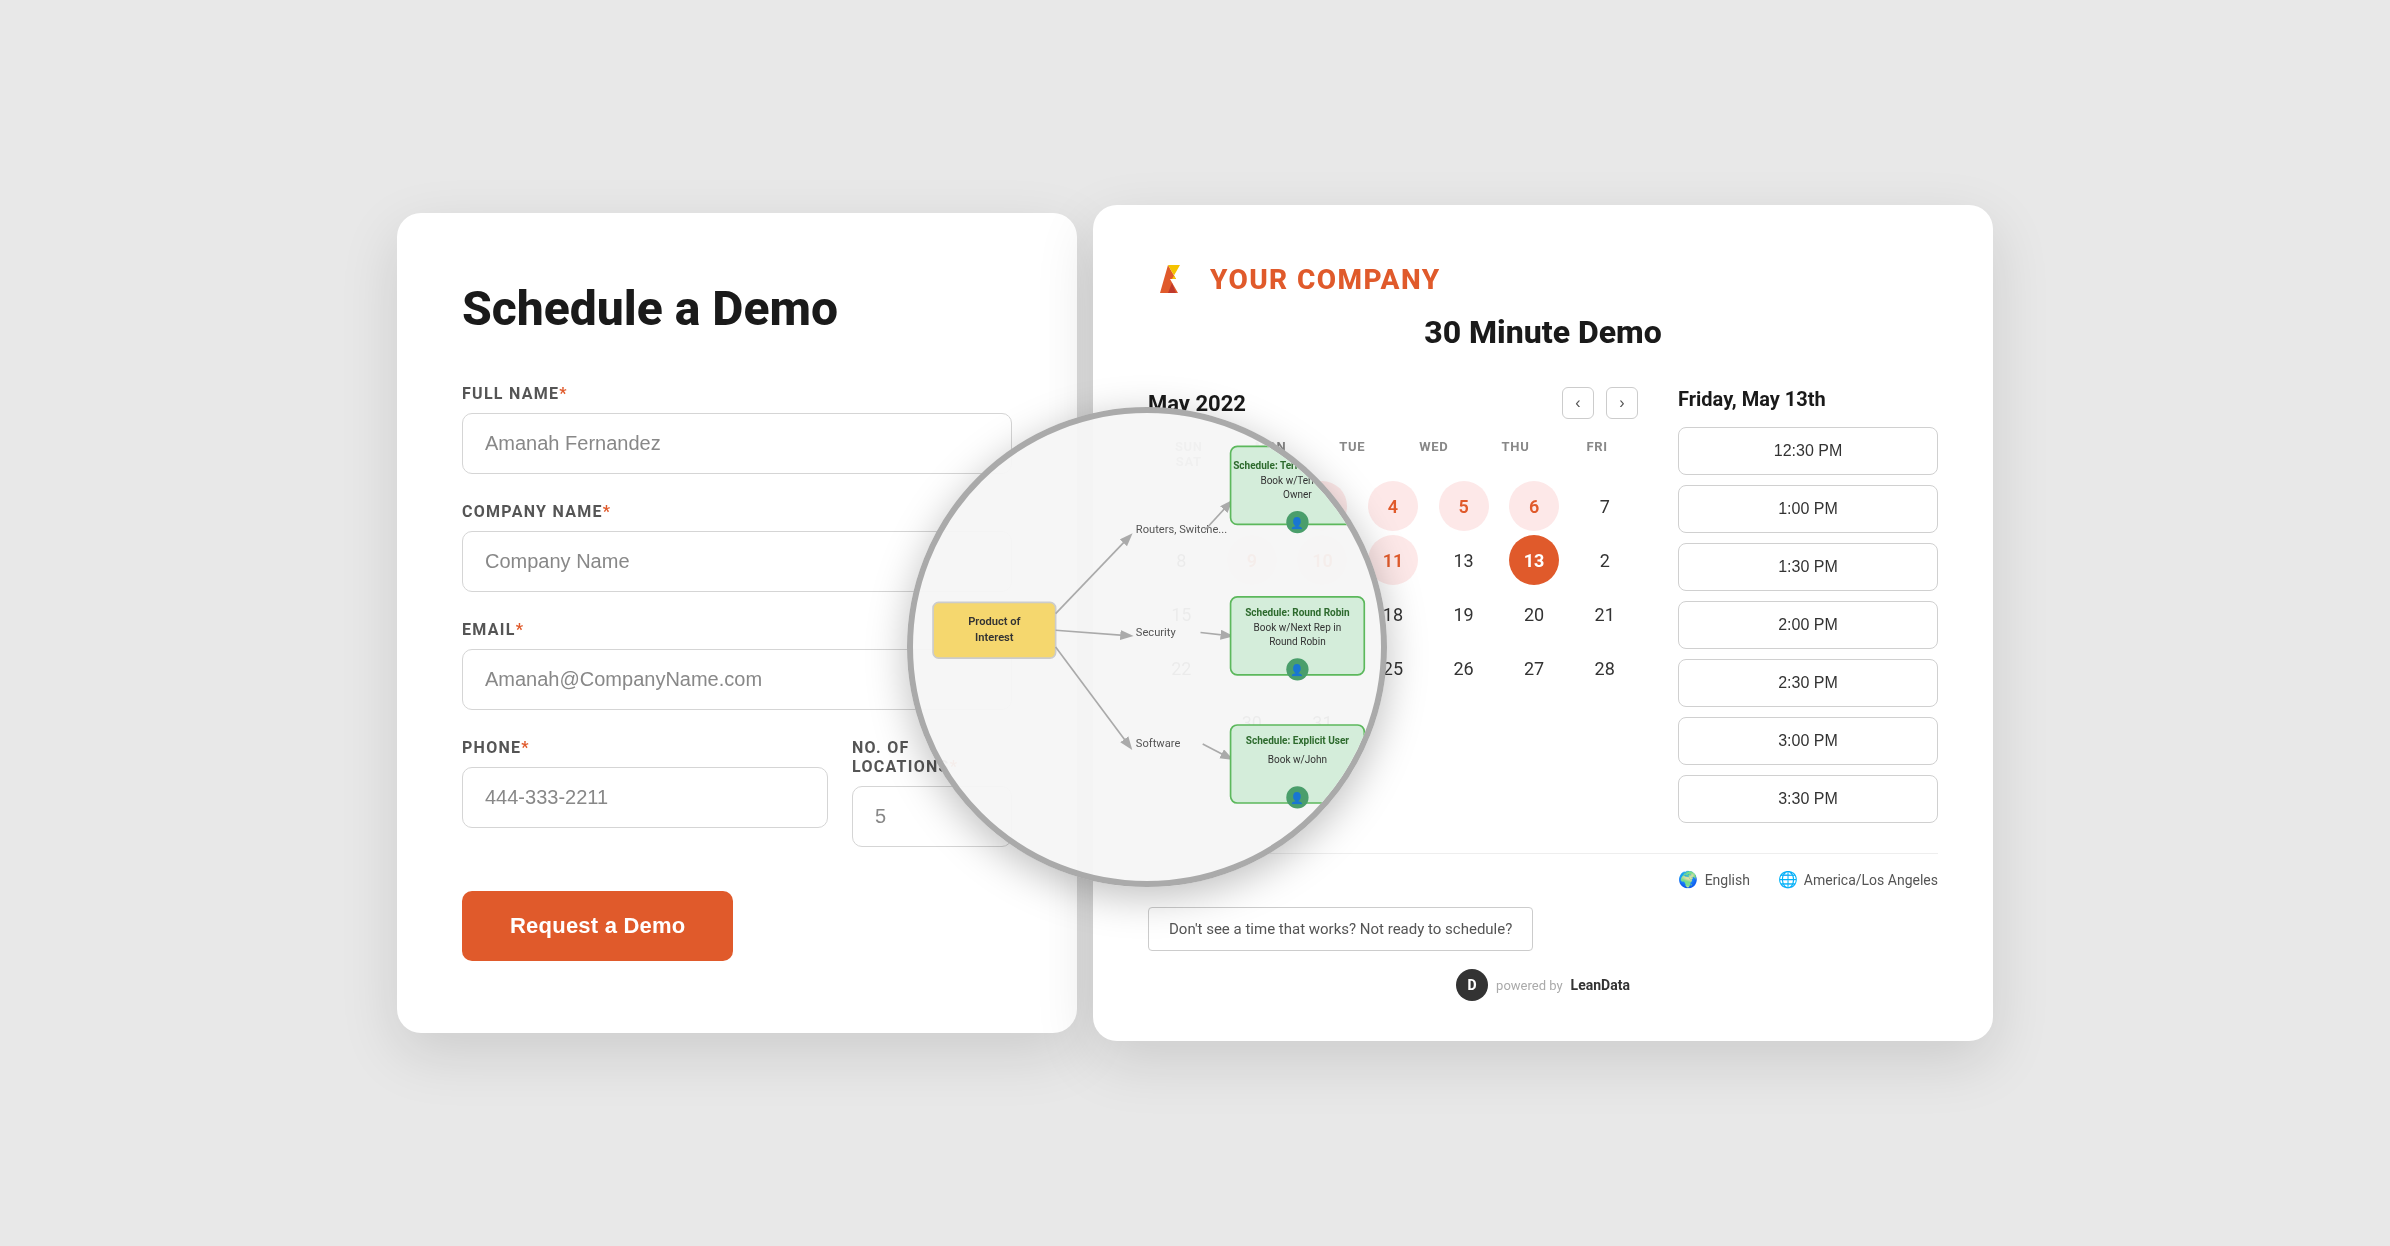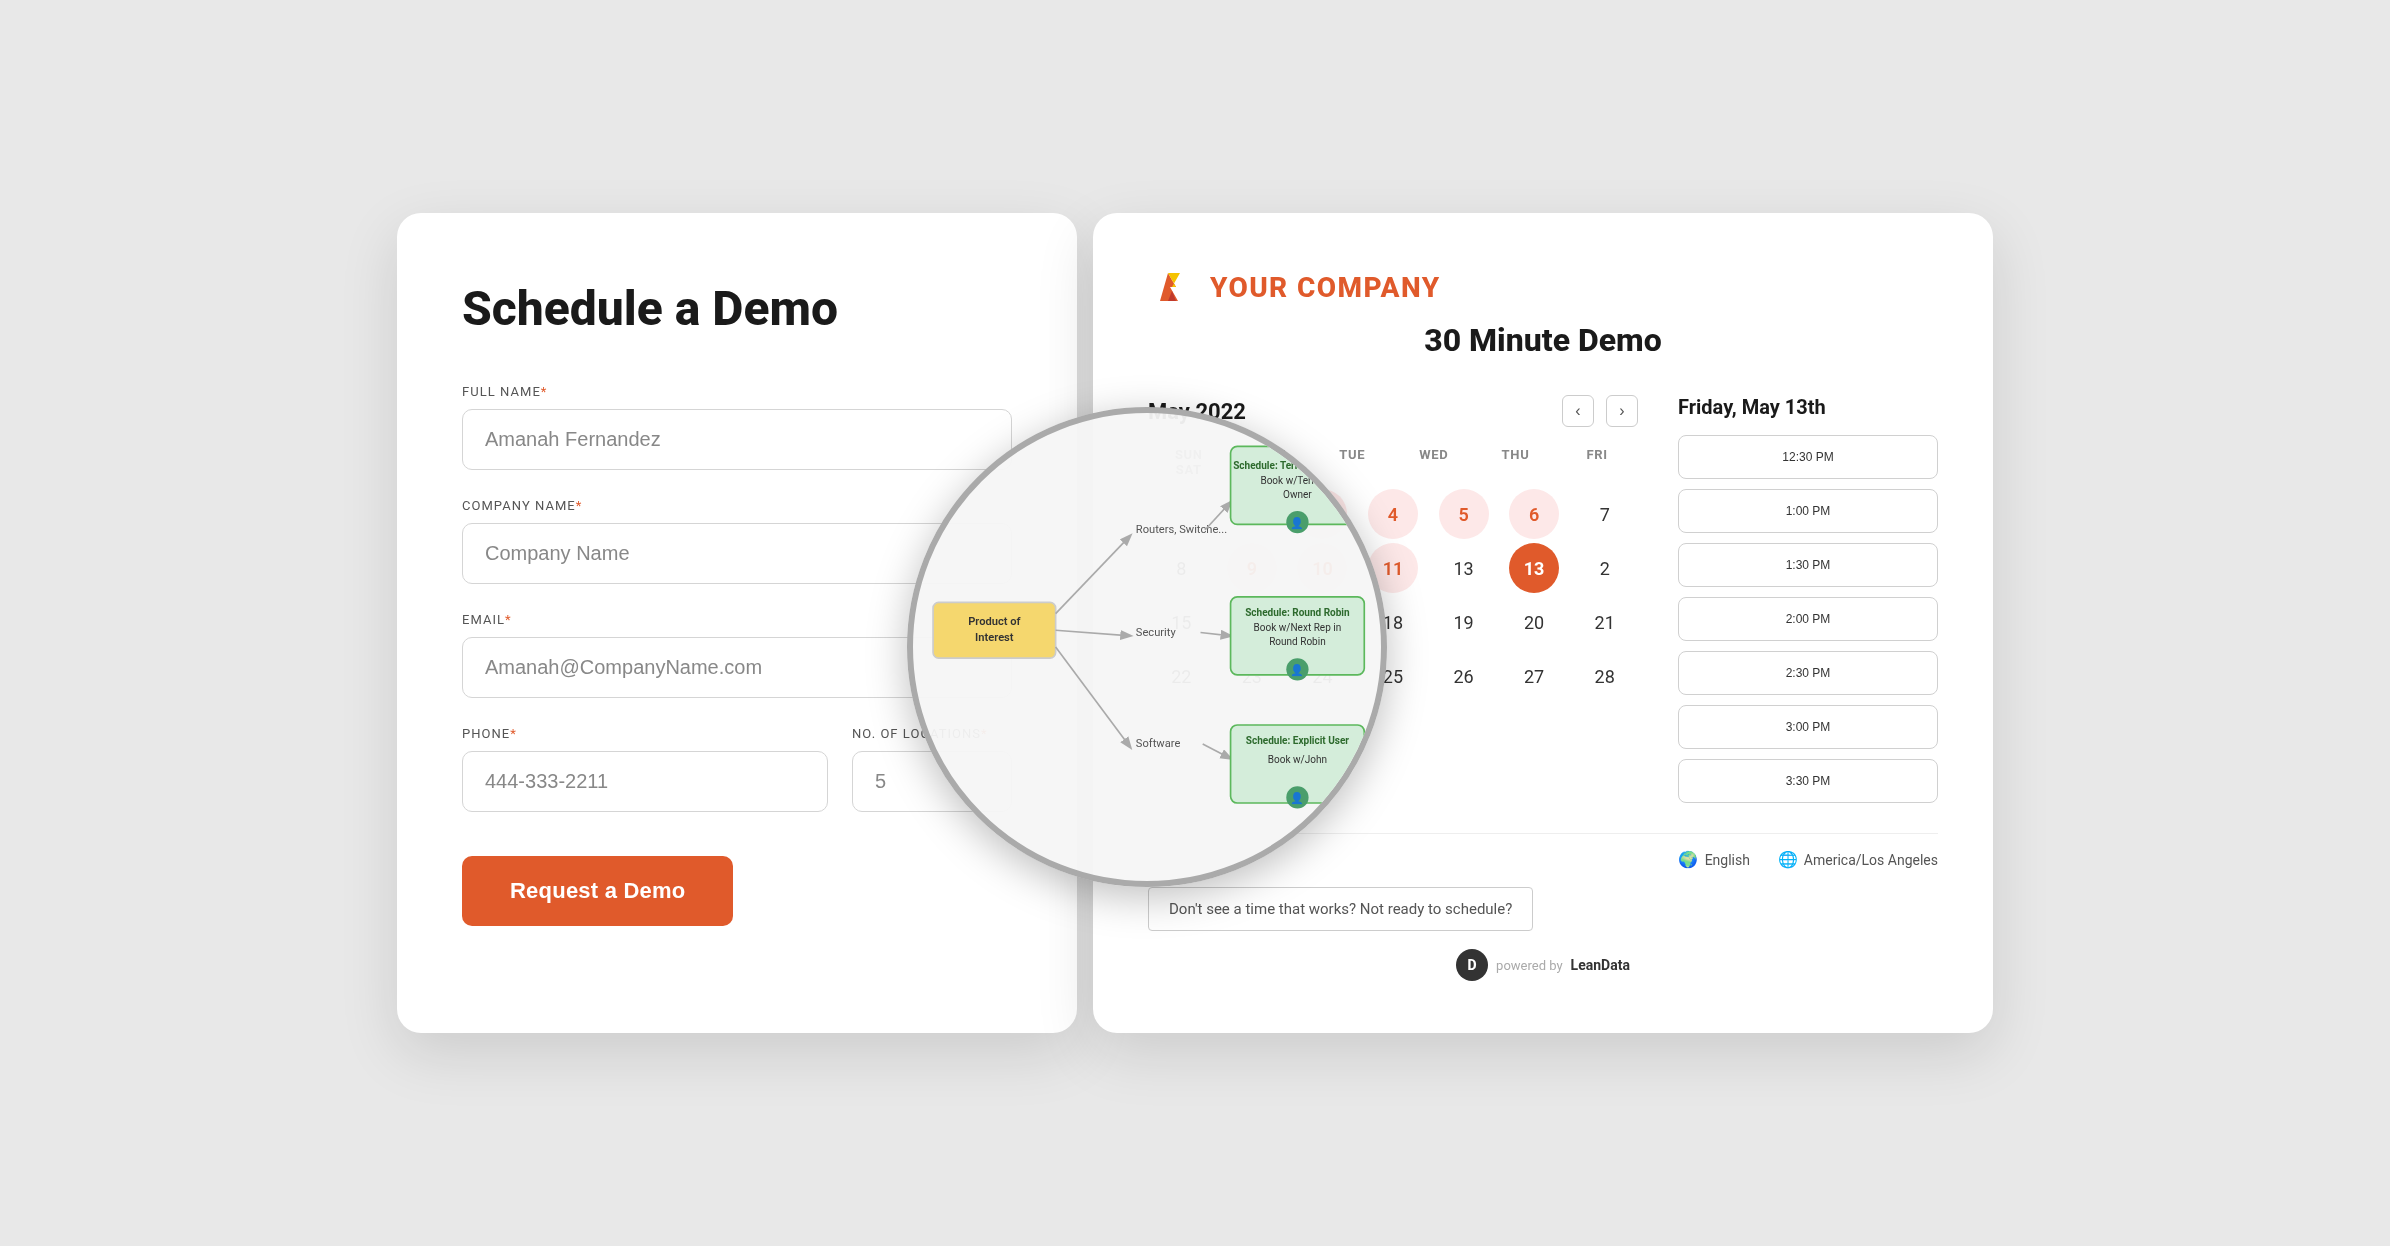--- a/index.html
+++ b/index.html
@@ -45,22 +45,22 @@
       margin-bottom: 48px;
       line-height: 1.1;
     }
 
     .form-group {
       margin-bottom: 28px;
     }
 
     .form-label {
       display: block;
-      font-size: 13px;
-      font-weight: 400;
+      font-size: 16px;
+      font-weight: 700;
       color: #555;
       letter-spacing: 0.08em;
       text-transform: uppercase;
       margin-bottom: 10px;
     }
 
     .form-label span.required {
       color: #e05a2b;
     }
 
@@ -249,21 +249,21 @@
     }
 
     .time-slot-btn {
       display: block;
       width: 100%;
       padding: 14px 20px;
       border: 1.5px solid #d0d0d0;
       border-radius: 8px;
       background: #fff;
       text-align: center;
-      font-size: 12px;
+      font-size: 16px;
       color: #333;
       cursor: pointer;
       margin-bottom: 10px;
     }
 
     
     .calendar-footer {
       display: flex;
       align-items: center;
       justify-content: flex-end;

